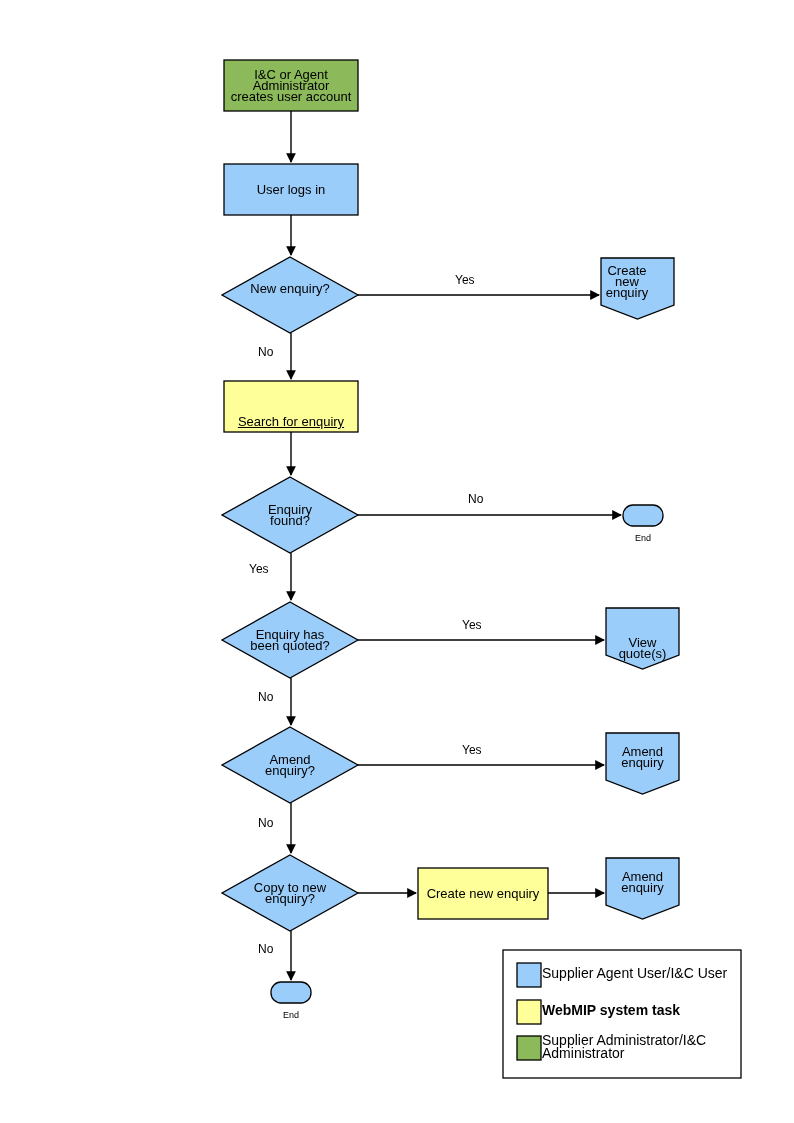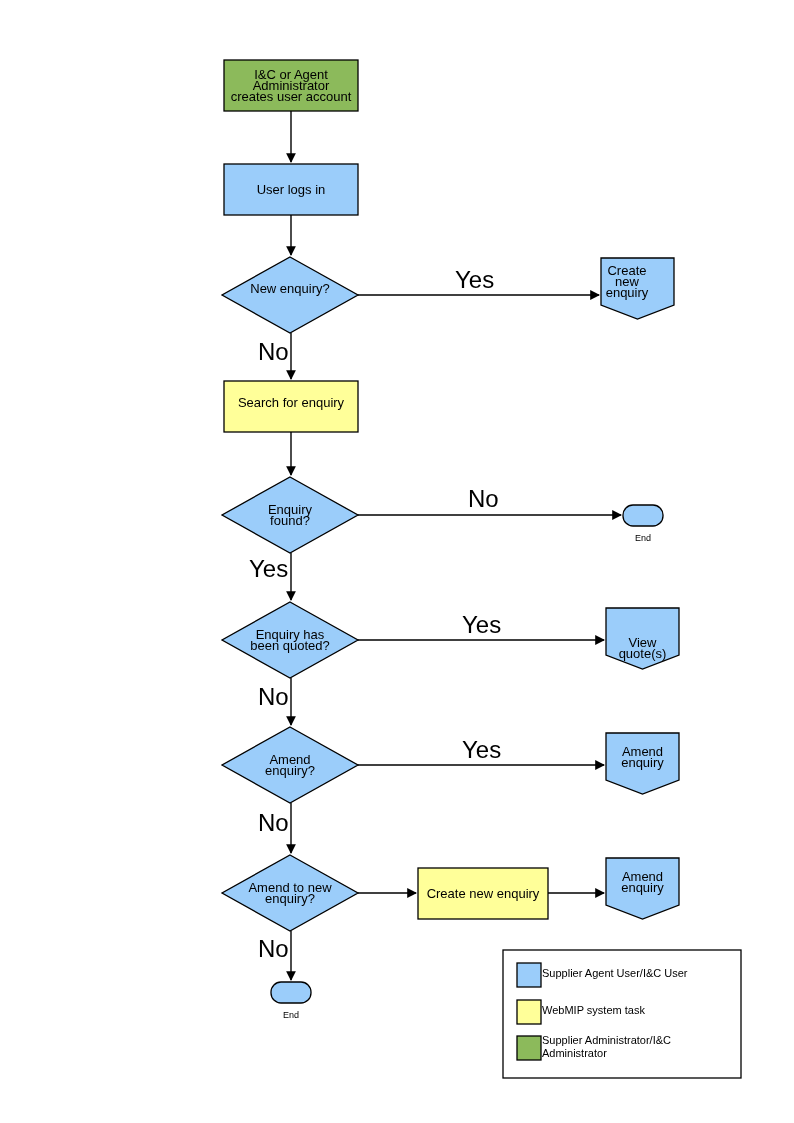--- a/index.html
+++ b/index.html
@@ -30,28 +30,28 @@
     text-align: center;
     color: #000000;
     font-size: 13px;
     line-height: 11px;
     pointer-events: none;
     white-space: pre-line;
   }
   .edge-label {
     position: absolute;
     color: #000000;
-    font-size: 24px;
+    font-size: 12px;
     line-height: 22px;
     white-space: nowrap;
   }
   .legend-label {
     position: absolute;
     color: #000000;
-    font-size: 11px;
+    font-size: 14px;
     line-height: 13px;
     white-space: pre-line;
   }
   .term-label {
     position: absolute;
     display: flex;
     align-items: center;
     justify-content: center;
     text-align: center;
     color: #000000;
@@ -146,52 +146,52 @@
 <div class="node-label" style="left:224px; top:60px; width:134px; height:51px;">I&amp;C or Agent Administrator
 creates user account</div>
 
 <div class="node-label" style="left:224px; top:164px; width:134px; height:51px;">User logs in</div>
 
 <div class="node-label" style="left:230px; top:250px; width:120px; height:76px;">New enquiry?</div>
 
 <div class="node-label" style="left:601px; top:258px; width:52px; height:47px;">Create new
 enquiry</div>
 
-<div class="node-label" style="left:224px; top:377px; width:134px; height:51px;">Search for enquiry</div>
+<div class="node-label" style="left:224px; top:396px; width:134px; height:51px;text-decoration:underline;">Search for enquiry</div>
 
 <div class="node-label" style="left:230px; top:477px; width:120px; height:76px;">Enquiry
 found?</div>
 
 <div class="term-label" style="left:623px; top:505px; width:40px; height:21px;">End</div>
 
 <div class="node-label" style="left:230px; top:602px; width:120px; height:76px;">Enquiry has
 been quoted?</div>
 
 <div class="node-label" style="left:604px; top:576px; width:77px; height:47px;margin-top:48px;">View quote(s)</div>
 
 <div class="node-label" style="left:230px; top:727px; width:120px; height:76px;">Amend
 enquiry?</div>
 
 <div class="node-label" style="left:603px; top:733px; width:79px; height:47px;">Amend enquiry</div>
 
-<div class="node-label" style="left:230px; top:855px; width:120px; height:76px;">Amend to new
+<div class="node-label" style="left:230px; top:855px; width:120px; height:76px;">Copy to new
 enquiry?</div>
 
 <div class="node-label" style="left:418px; top:868px; width:130px; height:51px;">Create new enquiry</div>
 
 <div class="node-label" style="left:603px; top:858px; width:79px; height:47px;">Amend enquiry</div>
 
 <div class="term-label" style="left:271px; top:982px; width:40px; height:21px;">End</div>
 
 <div class="edge-label" style="left:455px; top:269px;">Yes</div>
 <div class="edge-label" style="left:258px; top:341px;">No</div>
 <div class="edge-label" style="left:468px; top:488px;">No</div>
 <div class="edge-label" style="left:249px; top:558px;">Yes</div>
 <div class="edge-label" style="left:462px; top:614px;">Yes</div>
 <div class="edge-label" style="left:258px; top:686px;">No</div>
 <div class="edge-label" style="left:462px; top:739px;">Yes</div>
 <div class="edge-label" style="left:258px; top:812px;">No</div>
 <div class="edge-label" style="left:258px; top:938px;">No</div>
 
 <div class="legend-label" style="left:542px; top:967px;">Supplier Agent User/I&amp;C User</div>
-<div class="legend-label" style="left:542px; top:1004px;">WebMIP system task</div>
+<div class="legend-label" style="left:542px; top:1004px;font-weight:bold;">WebMIP system task</div>
 <div class="legend-label" style="left:542px; top:1034px;">Supplier Administrator/I&amp;C
 Administrator</div>
 
 </body></html>

